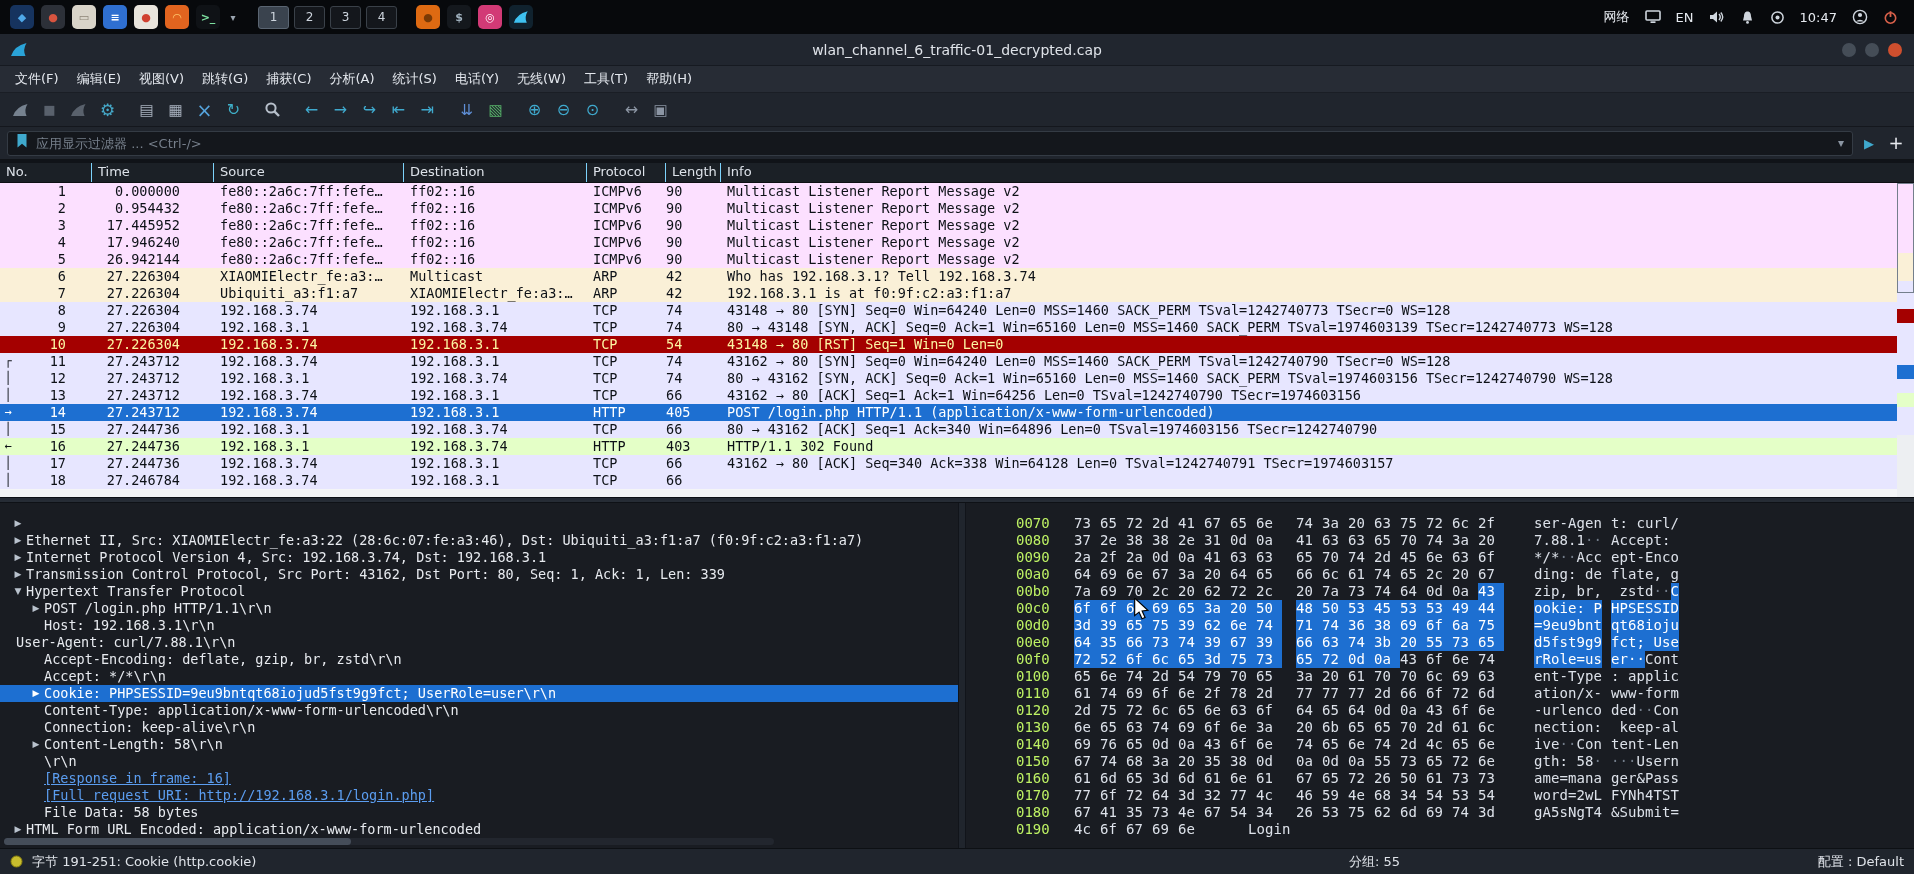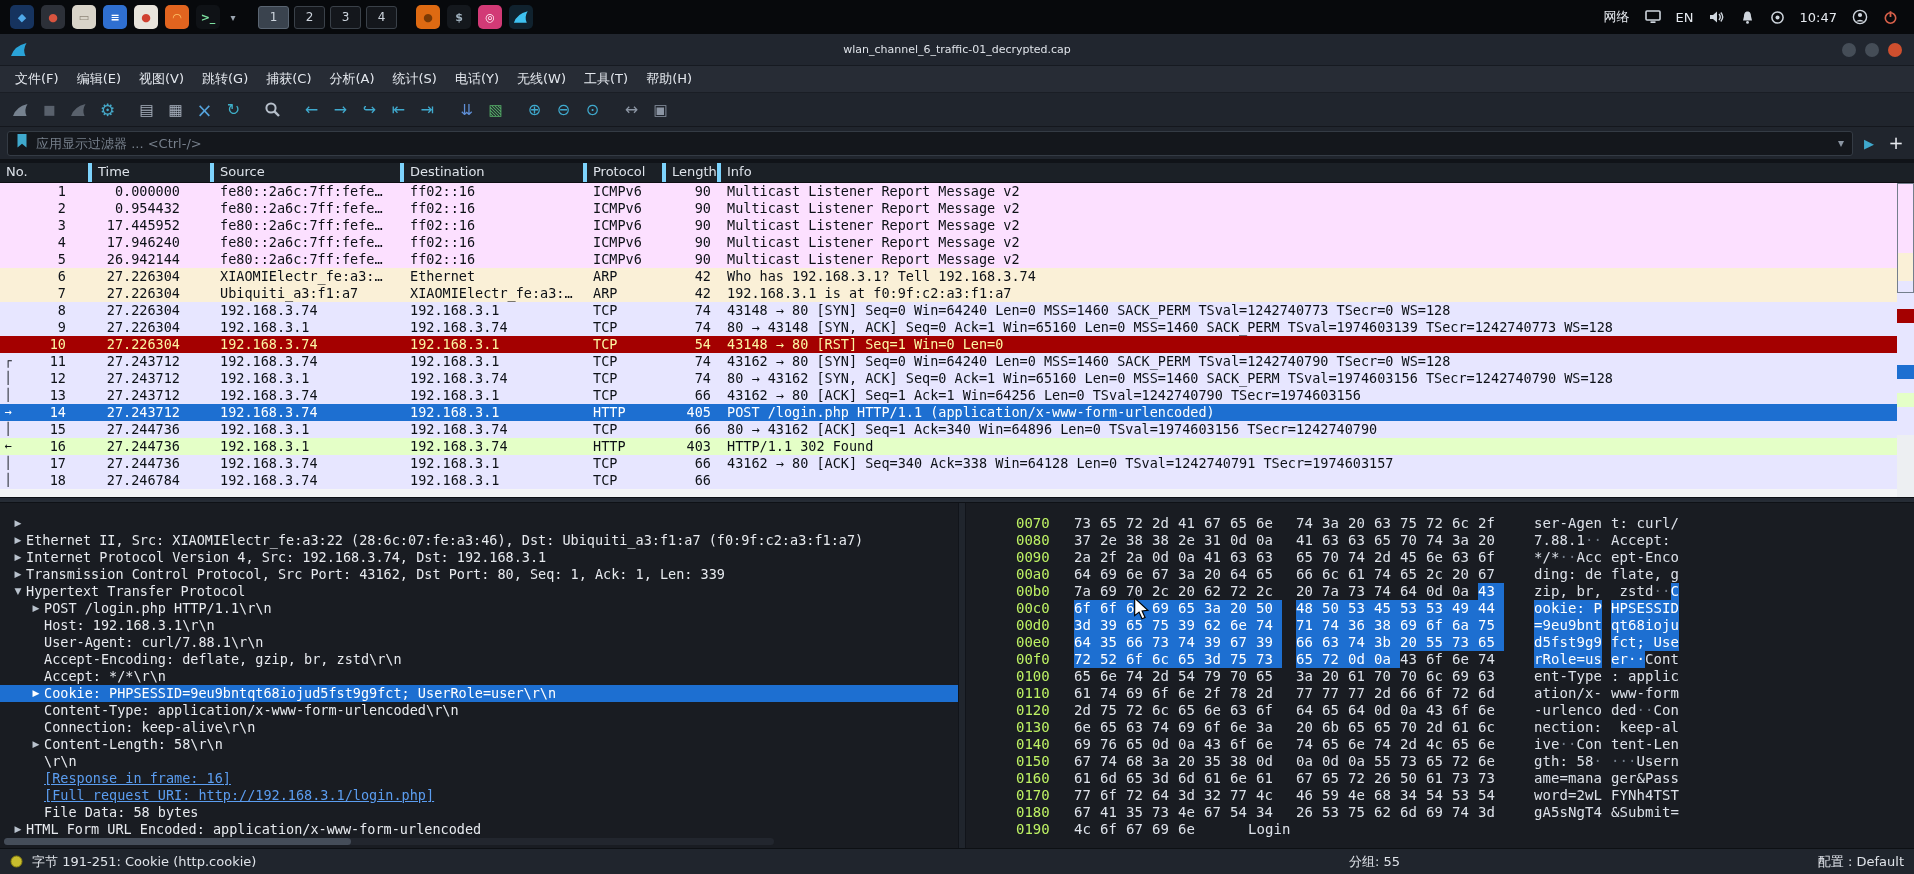--- a/index.html
+++ b/index.html
@@ -16,21 +16,21 @@
   .tb-wsbox.active{background:#3a434e;border-color:#5a6572}
   .tb-spacer{flex:1}
   .tb-tray{display:flex;align-items:center;gap:15px;padding-right:6px}
   .tray-text{font-size:13px;color:#e6eaf0}
   .tray-clock{font-weight:normal}
   .tray-ic{display:flex;align-items:center}
 
   
   .titlebar{height:32px;background:#21262f;position:relative;display:flex;align-items:center;border-bottom:1px solid #161a21}
   .win-icon{margin-left:10px;display:flex;align-items:center}
-  .win-title{position:absolute;left:0;right:0;text-align:center;font-size:11px;color:#dfe3e9}
+  .win-title{position:absolute;left:0;right:0;text-align:center;font-size:14px;color:#dfe3e9}
   .win-controls{position:absolute;right:12px;display:flex;gap:9px}
   .win-btn{width:14px;height:14px;border-radius:50%;background:#454d57}
   .win-btn.close{background:#cf4f2e}
 
   .menubar{height:27px;background:#272c35;display:flex;align-items:center;padding-left:6px;border-bottom:1px solid #1a1e25}
   .menu-item{padding:0 9px;font-size:13px;color:#e4e8ee;height:100%;display:flex;align-items:center}
 
   .toolbar{height:34px;background:#20252d;display:flex;align-items:center;padding:0 6px;border-bottom:1px solid #14171d;font-family:"DejaVu Sans",sans-serif}
   .tbtn{width:29px;height:27px;display:flex;align-items:center;justify-content:center;border-radius:3px}
   .tsep{width:10px}
@@ -41,32 +41,32 @@
   .filter-input::placeholder{color:#767f8b}
   .f-chev{color:#8b95a2;font-size:12px}
   .f-apply{color:#3fa9cd;font-size:13px;padding:0 4px}
   .f-add{color:#e8ebf0;font-size:18px;width:22px;text-align:center;line-height:18px}
 
   .gap3{height:3px;background:#101318}
 
   
   .plist{position:relative;background:#fff}
   .plist-header{height:20px;background:#1b2026;display:flex;font-size:13px;color:#dde2e9;border-bottom:1px solid #0d1014}
-  .ph{padding:1px 0 0 6px;border-right:4px solid #7dd3fc;white-space:nowrap;overflow:hidden}
+  .ph{padding:1px 0 0 6px;border-right:1px solid #7dd3fc;white-space:nowrap;overflow:hidden}
   .ph-no{width:92px}.ph-time{width:122px}.ph-src{width:190px}.ph-dst{width:183px}.ph-proto{width:79px}.ph-len{width:55px}.ph-info{flex:1;border-right:none}
   .prows{height:306px;width:1897px;background:#fff;font-family:"DejaVu Sans Mono",monospace;font-size:13.5px}
   .prow{display:flex;height:17px;line-height:17px;white-space:nowrap}
   .pc{overflow:hidden}
   .pc-mark{width:16px;text-align:center;font-size:12px}
   .pc-no{width:76px;text-align:right;padding-right:26px}
   .pc-time{width:122px;text-align:right;padding-right:34px}
   .pc-src{width:190px;padding-left:6px}
   .pc-dst{width:183px;padding-left:6px}
   .pc-proto{width:79px;padding-left:6px}
-  .pc-len{width:55px;text-align:right;padding-right:10px}
+  .pc-len{width:55px;text-align:left;padding-right:10px}
   .pc-info{flex:1;padding-left:6px}
   .plist-empty{height:8px;background:#f4f5f7;width:1897px}
   .pmap{position:absolute;top:20px;bottom:0;right:0;width:17px;background:#e9ebee;overflow:hidden}
   .mseg{width:100%}
   .mthumb{position:absolute;left:0;right:0;top:0;height:110px;border:1px solid #747f8c;pointer-events:none}
 
   .hsplit{height:6px;background:#262c35;border-top:1px solid #0e1116;border-bottom:1px solid #0e1116}
 
   
   .lower{display:flex;height:345px;background:#191c22}
@@ -318,21 +318,21 @@
         <span class="pc pc-dst">ff02::16</span>
         <span class="pc pc-proto">ICMPv6</span>
         <span class="pc pc-len">90</span>
         <span class="pc pc-info">Multicast Listener Report Message v2</span>
       </div>
       <div class="prow" style="background: rgb(250, 240, 215); color: rgb(13, 17, 23);">
         <span class="pc pc-mark"></span>
         <span class="pc pc-no">6</span>
         <span class="pc pc-time">27.226304</span>
         <span class="pc pc-src">XIAOMIElectr_fe:a3:…</span>
-        <span class="pc pc-dst">Ethernet</span>
+        <span class="pc pc-dst">Multicast</span>
         <span class="pc pc-proto">ARP</span>
         <span class="pc pc-len">42</span>
         <span class="pc pc-info">Who has 192.168.3.1? Tell 192.168.3.74</span>
       </div>
       <div class="prow" style="background: rgb(250, 240, 215); color: rgb(13, 17, 23);">
         <span class="pc pc-mark"></span>
         <span class="pc pc-no">7</span>
         <span class="pc pc-time">27.226304</span>
         <span class="pc pc-src">Ubiquiti_a3:f1:a7</span>
         <span class="pc pc-dst">XIAOMIElectr_fe:a3:…</span>
@@ -473,21 +473,21 @@
     <div class="dscroll">
         <div class="dthumb"></div>
       </div>
   <div class="dline" style="padding-left: 10px;"><span class="darrow">▶</span></div>
       <div class="dline" style="padding-left: 10px;"><span class="darrow">▶</span><span class="dtext">Ethernet II, Src: XIAOMIElectr_fe:a3:22 (28:6c:07:fe:a3:46), Dst: Ubiquiti_a3:f1:a7 (f0:9f:c2:a3:f1:a7)</span></div>
       <div class="dline" style="padding-left: 10px;"><span class="darrow">▶</span><span class="dtext">Internet Protocol Version 4, Src: 192.168.3.74, Dst: 192.168.3.1</span></div>
       <div class="dline" style="padding-left: 10px;"><span class="darrow">▶</span><span class="dtext">Transmission Control Protocol, Src Port: 43162, Dst Port: 80, Seq: 1, Ack: 1, Len: 339</span></div>
       <div class="dline" style="padding-left: 10px;"><span class="darrow">▼</span><span class="dtext">Hypertext Transfer Protocol</span></div>
       <div class="dline" style="padding-left: 28px;"><span class="darrow">▶</span><span class="dtext">POST /login.php HTTP/1.1\r\n</span></div>
       <div class="dline" style="padding-left: 28px;"><span class="darrow"></span><span class="dtext">Host: 192.168.3.1\r\n</span></div>
-      <div class="dline" style="padding-left: 28px;"><span class="darrow"></span><span class="dtext">User-Agent: curl/7.88.1\r\n</span></div>
+      <div class="dline" style=""><span class="darrow"></span><span class="dtext">User-Agent: curl/7.88.1\r\n</span></div>
       <div class="dline" style="padding-left: 28px;"><span class="darrow"></span><span class="dtext">Accept-Encoding: deflate, gzip, br, zstd\r\n</span></div>
       <div class="dline" style="padding-left: 28px;"><span class="darrow"></span><span class="dtext">Accept: */*\r\n</span></div>
       <div class="dline dsel" style="padding-left: 28px;"><span class="darrow">▶</span><span class="dtext">Cookie: PHPSESSID=9eu9bntqt68iojud5fst9g9fct; UserRole=user\r\n</span></div>
       <div class="dline" style="padding-left: 28px;"><span class="darrow"></span><span class="dtext">Content-Type: application/x-www-form-urlencoded\r\n</span></div>
       <div class="dline" style="padding-left: 28px;"><span class="darrow"></span><span class="dtext">Connection: keep-alive\r\n</span></div>
       <div class="dline" style="padding-left: 28px;"><span class="darrow">▶</span><span class="dtext">Content-Length: 58\r\n</span></div>
       <div class="dline" style="padding-left: 28px;"><span class="darrow"></span><span class="dtext">\r\n</span></div>
       <div class="dline" style="padding-left: 28px;"><span class="darrow"></span><span class="dtext dlink">[Response in frame: 16]</span></div>
       <div class="dline" style="padding-left: 28px;"><span class="darrow"></span><span class="dtext dlink">[Full request URI: http://192.168.3.1/login.php]</span></div>
       <div class="dline" style="padding-left: 28px;"><span class="darrow"></span><span class="dtext">File Data: 58 bytes</span></div>

